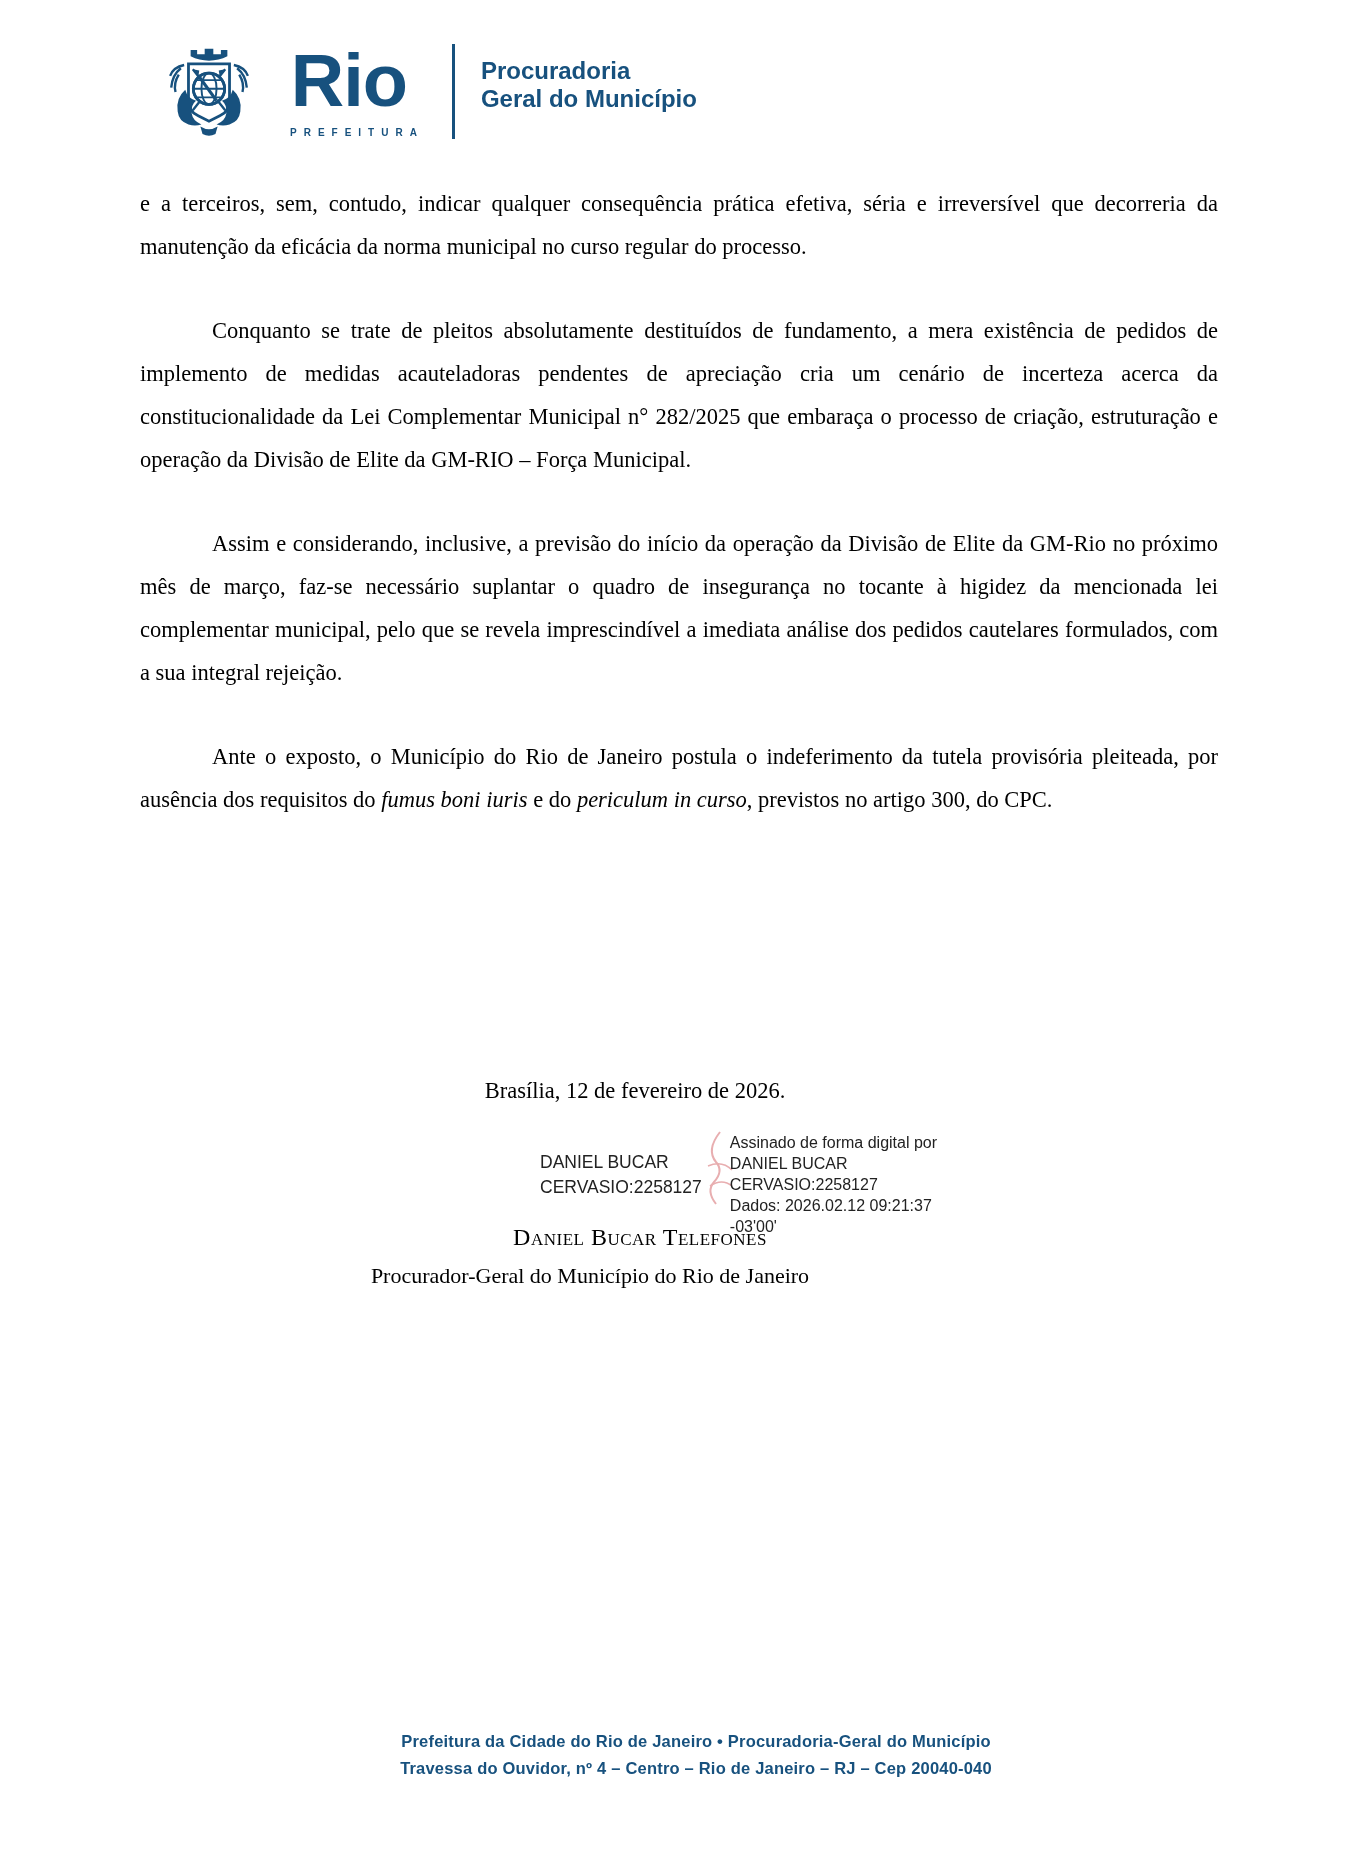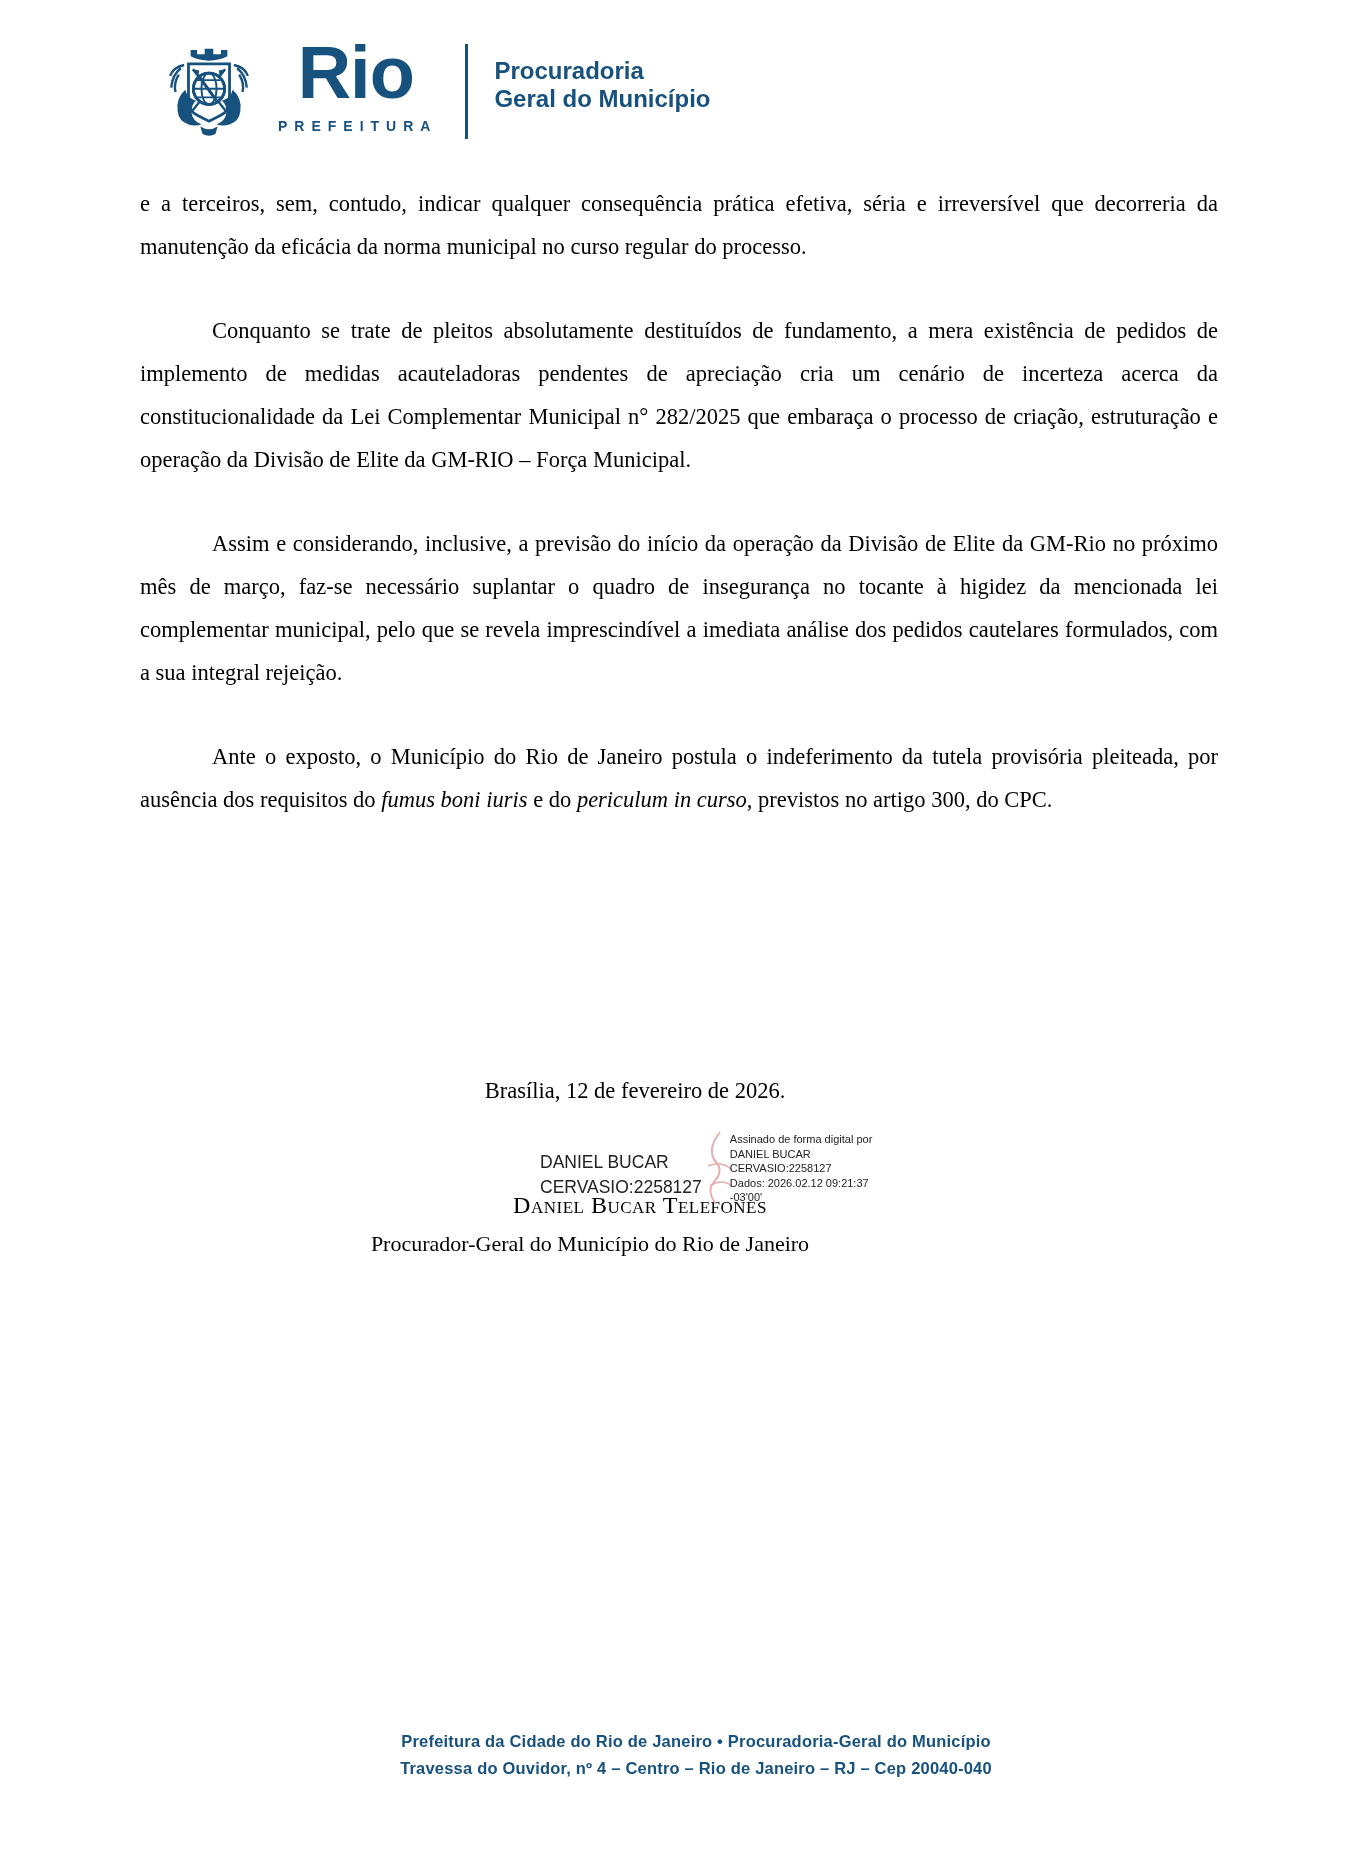--- a/index.html
+++ b/index.html
@@ -13,40 +13,40 @@
     background: #ffffff;
     overflow: hidden;
   }
 
   
   .letterhead {
     position: absolute;
     top: 38px;
     left: 150px;
     display: flex;
-    align-items: flex-start;
+    align-items: center;
   }
   .crest { width: 118px; height: 108px; }
   .wordmark-block { margin-left: 6px; display: flex; flex-direction: column; align-items: center; }
   .wordmark {
     font-family: "Liberation Sans", sans-serif;
     font-weight: bold;
     font-size: 74px;
     line-height: 0.95;
     color: var(--brand);
     letter-spacing: -1px;
   }
   .prefeitura {
     font-family: "Liberation Sans", sans-serif;
     font-weight: bold;
-    font-size: 14px;
+    font-size: 10px;
     letter-spacing: 7px;
     color: var(--brand);
     margin-top: 10px;
-    margin-left: 4px;
+    margin-left: 16px;
   }
   .lh-divider {
     width: 3px;
     height: 95px;
     background: var(--brand);
     margin: 0 26px 2px 28px;
     align-self: center;
   }
   .org-name {
     font-family: "Liberation Sans", sans-serif;
@@ -97,21 +97,21 @@
     font-family: "Liberation Sans", sans-serif;
     font-size: 17.5px;
     line-height: 1.45;
     color: #222;
     white-space: nowrap;
     padding-top: 22px;
   }
   .stamp-flourish { width: 36px; height: 78px; margin: 0 -6px 0 -2px; flex: 0 0 auto; }
   .stamp-details {
     font-family: "Liberation Sans", sans-serif;
-    font-size: 11px;
+    font-size: 16px;
     line-height: 1.32;
     color: #222;
     white-space: nowrap;
     padding-top: 4px;
   }
   .signer-name {
     margin-top: -14px;
     text-align: center;
     width: 920px;
     margin-left: 180px;

